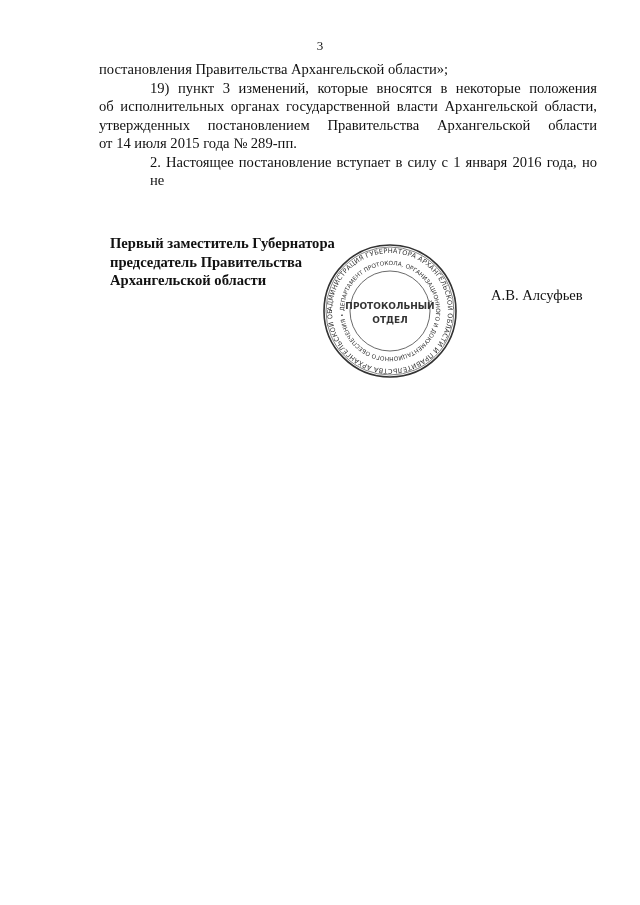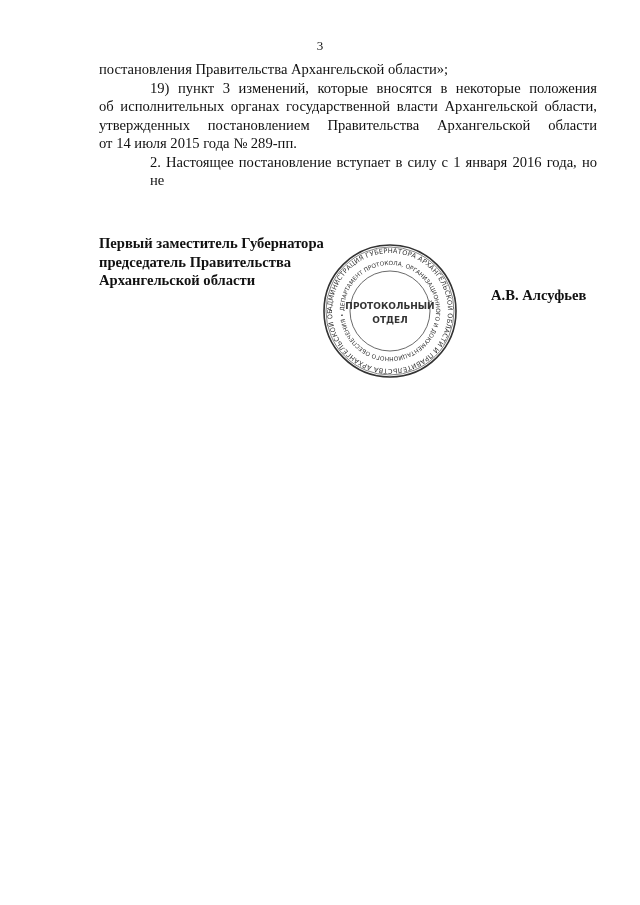--- a/index.html
+++ b/index.html
@@ -3,22 +3,22 @@
   <meta charset="utf-8">
   <style>
     html, body { margin: 0; padding: 0; background: #ffffff; }
     body { width: 640px; height: 905px; position: relative; overflow: hidden;
       font-family: "Liberation Serif", "DejaVu Serif", serif; color: #111; }
     .page-num { position: absolute; left: 0; width: 640px; top: 38px; text-align: center; font-size: 13px; }
     .body-text { position: absolute; left: 91px; width: 506px; top: 60px; font-size: 14.6px; line-height: 18.5px; }
     .line { display: block; white-space: nowrap; margin-left: 8px; }
     .justify { text-align: justify; text-align-last: justify; white-space: normal; }
     .indent { padding-left: 51px; }
-    .sig-title { position: absolute; left: 91px; top: 234px; font-weight: bold; font-size: 14.6px; line-height: 18.5px; }
-    .sig-name { position: absolute; left: 491px; top: 287px; font-weight: bold; font-size: 14.6px; }
+    .sig-title { position: absolute; left: 102px; top: 234px; font-weight: bold; font-size: 14.6px; line-height: 18.5px; }
+    .sig-name { position: absolute; left: 491px; top: 287px; font-weight: normal; font-size: 14.6px; }
     .stamp { position: absolute; left: 322px; top: 243px; width: 136px; height: 136px; }
   </style>
 </head>
 <body>
 
 <div class="page-num">3</div>
 
 <div class="body-text">
   <span class="line">постановления Правительства Архангельской области»;</span>
   <span class="line justify indent">19) пункт 3 изменений, которые вносятся в некоторые положения</span>

